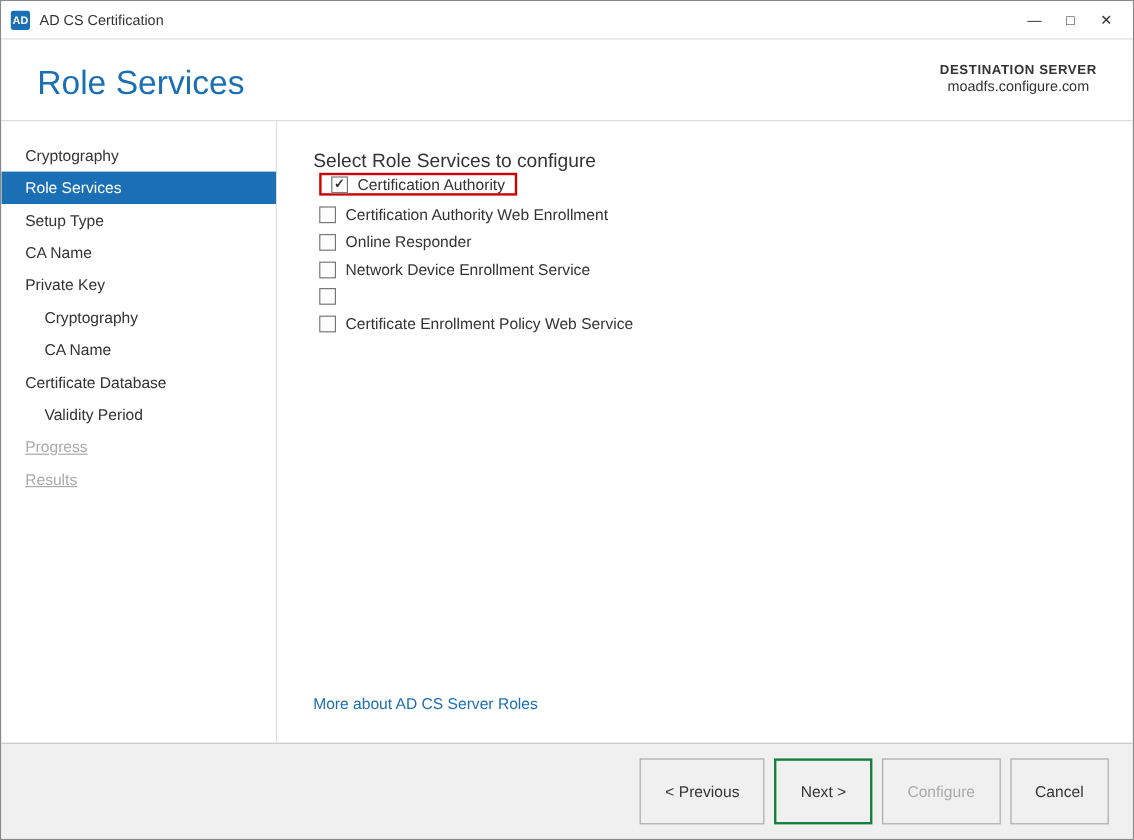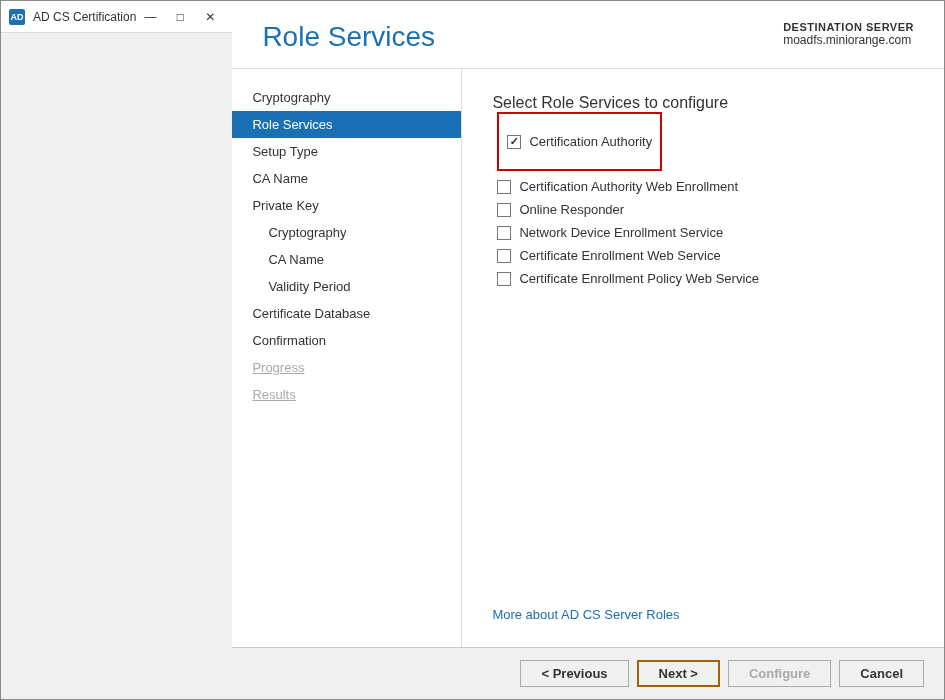--- a/index.html
+++ b/index.html
@@ -17,21 +17,21 @@
       font-family: 'Segoe UI', Tahoma, Geneva, Verdana, sans-serif;
     }
 
     .window {
       width: 945px;
       height: 700px;
       background: #f0f0f0;
       border: 1px solid #888;
       box-shadow: 2px 2px 10px rgba(0,0,0,0.4);
       display: flex;
-      flex-direction: row;
+      flex-direction: column;
     }
 
     .title-bar {
       background: #fff;
       height: 32px;
       display: flex;
       align-items: center;
       padding: 0 8px;
       border-bottom: 1px solid #ddd;
       flex-shrink: 0;
@@ -85,21 +85,21 @@
       flex-shrink: 0;
     }
 
     .page-title {
       font-size: 28px;
       font-weight: 300;
       color: #1a6fb5;
     }
 
     .server-info {
-      text-align: left;
+      text-align: center;
     }
 
     .server-label {
       font-size: 11px;
       font-weight: bold;
       color: #333;
       letter-spacing: 0.5px;
     }
 
     .server-name {
@@ -169,21 +169,21 @@
     .role-item {
       display: flex;
       align-items: center;
       gap: 8px;
       font-size: 13px;
       color: #333;
     }
 
     .role-item.highlighted {
       border: 2px solid #cc0000;
-      padding: 20px 8px;
+      padding: 0 8px;
       display: inline-flex;
       width: fit-content;
     }
 
     .checkbox {
       width: 14px;
       height: 14px;
       border: 1px solid #777;
       background: #fff;
       display: flex;
@@ -216,32 +216,31 @@
       background: #f0f0f0;
       border-top: 1px solid #ccc;
       padding: 12px 20px;
       display: flex;
       justify-content: flex-end;
       gap: 8px;
       flex-shrink: 0;
     }
 
     .footer-btn {
-      padding: 4px 20px;
+      padding: 18px 20px;
       font-size: 13px;
       border: 1px solid #aaa;
       background: #f0f0f0;
       cursor: pointer;
       color: #333;
       min-width: 75px;
-      font-weight: bold;
     }
 
     .footer-btn.primary {
-      border: 2px solid #a16207;
+      border: 2px solid #15803d;
       background: #f0f0f0;
     }
 
     .footer-btn:disabled {
       color: #aaa;
       cursor: default;
     }
 
     .window-body {
       display: flex;
@@ -266,37 +265,36 @@
       <button class="title-bar-btn close">✕</button>
     </div>
   </div>
 
   <div class="window-body">
 
     <div class="header-section">
       <h1 class="page-title">Role Services</h1>
       <div class="server-info">
         <div class="server-label">DESTINATION SERVER</div>
-        <div class="server-name">moadfs.miniorange.com</div>
+        <div class="server-name">moadfs.configure.com</div>
       </div>
     </div>
 
     <div class="main-layout">
 
       <nav class="sidebar">
         <div class="sidebar-item">Cryptography</div>
         <div class="sidebar-item active">Role Services</div>
         <div class="sidebar-item">Setup Type</div>
         <div class="sidebar-item">CA Name</div>
         <div class="sidebar-item">Private Key</div>
         <div class="sidebar-item indented">Cryptography</div>
         <div class="sidebar-item indented">CA Name</div>
+        <div class="sidebar-item">Certificate Database</div>
         <div class="sidebar-item indented">Validity Period</div>
-        <div class="sidebar-item">Certificate Database</div>
-        <div class="sidebar-item">Confirmation</div>
         <div class="sidebar-item disabled">Progress</div>
         <div class="sidebar-item disabled">Results</div>
       </nav>
 
       <div class="main-content">
         <h2 class="section-title">Select Role Services to configure</h2>
 
         <div class="role-list">
 
           <div class="role-item highlighted">
@@ -314,21 +312,20 @@
             <span>Online Responder</span>
           </div>
 
           <div class="role-item">
             <div class="checkbox"></div>
             <span>Network Device Enrollment Service</span>
           </div>
 
           <div class="role-item">
             <div class="checkbox"></div>
-            <span>Certificate Enrollment Web Service</span>
           </div>
 
           <div class="role-item">
             <div class="checkbox"></div>
             <span>Certificate Enrollment Policy Web Service</span>
           </div>
         </div>
 
         <a class="more-link">More about AD CS Server Roles</a>
       </div>

